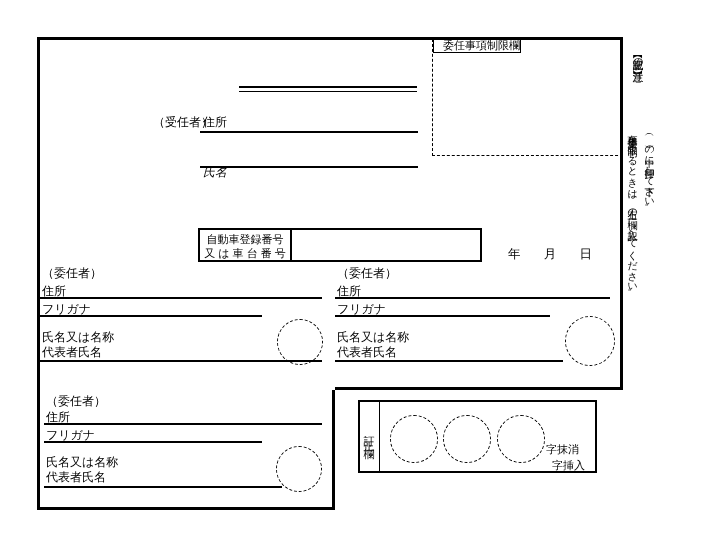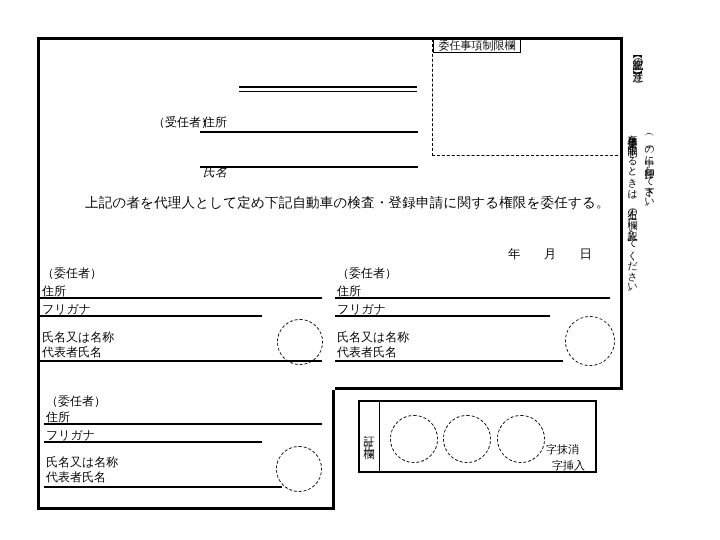--- a/index.html
+++ b/index.html
@@ -16,21 +16,21 @@
   .form-ext{left:37px;top:390px;width:298px;height:120px;box-sizing:border-box;
     border:3px solid #000;border-top:none;}
   
   .title{left:241px;top:59px;font-size:21px;font-weight:bold;letter-spacing:54px;white-space:nowrap;}
   .title-underline{left:239px;top:86px;width:178px;height:3px;
     border-top:2px solid #000;border-bottom:1px solid #000;}
   
   .restriction-area{left:432px;top:39px;width:190px;height:116px;
     border-left:1px dashed #000;border-bottom:1px dashed #000;}
   .restriction-label-box{left:433px;top:37px;width:88px;height:16px;box-sizing:border-box;
-    border:1px solid #000;font-size:11px;line-height:14px;text-align:center;white-space:nowrap;}
+    border:1px solid #000;font-size:11px;line-height:14px;text-align:right;white-space:nowrap;}
   
   .lbl{font-size:12px;line-height:13px;white-space:nowrap;}
   .line{height:2px;background:#000;}
   .statement{left:85px;top:194px;font-size:13.5px;white-space:nowrap;letter-spacing:0.2px;}
   
   .veh-box{left:198px;top:228px;width:284px;height:34px;box-sizing:border-box;
     border:2px solid #000;display:flex;}
   .veh-label{width:92px;box-sizing:border-box;border-right:2px solid #000;
     font-size:11px;line-height:14px;text-align:center;padding-top:2px;white-space:nowrap;}
   .veh-value{flex:1;}
@@ -65,22 +65,28 @@
 
   <div class="abs restriction-area"></div>
   <div class="abs restriction-label-box">委任事項制限欄</div>
 
   <div class="abs lbl" style="left:153px;top:116px;">（受任者）</div>
   <div class="abs lbl" style="left:203px;top:116px;">住所</div>
   <div class="abs line" style="left:200px;top:131px;width:218px;"></div>
   <div class="abs lbl" style="left:203px;top:166px;font-style:italic;">氏名</div>
   <div class="abs line" style="left:200px;top:166px;width:218px;"></div>
 
-  <div class="abs statement">上記の者を代理人として定め下記自動車の検査・登録申請に関する権限を委任する。</div>
 
+  <div class="abs veh-box">
+    <div class="veh-label">
+      <div>自動車登録番号</div>
+      <div>又 は 車 台 番 号</div>
+    </div>
+    <div class="veh-value"></div>
+  </div>
 
   <div class="abs date-row">
     <span>年</span>
     <span>月</span>
     <span>日</span>
   </div>
 
   <div class="abs lbl" style="left:42px;top:267px;">（委任者）</div>
   <div class="abs lbl" style="left:42px;top:285px;">住所</div>
   <div class="abs line" style="left:40px;top:297px;width:282px;"></div>

